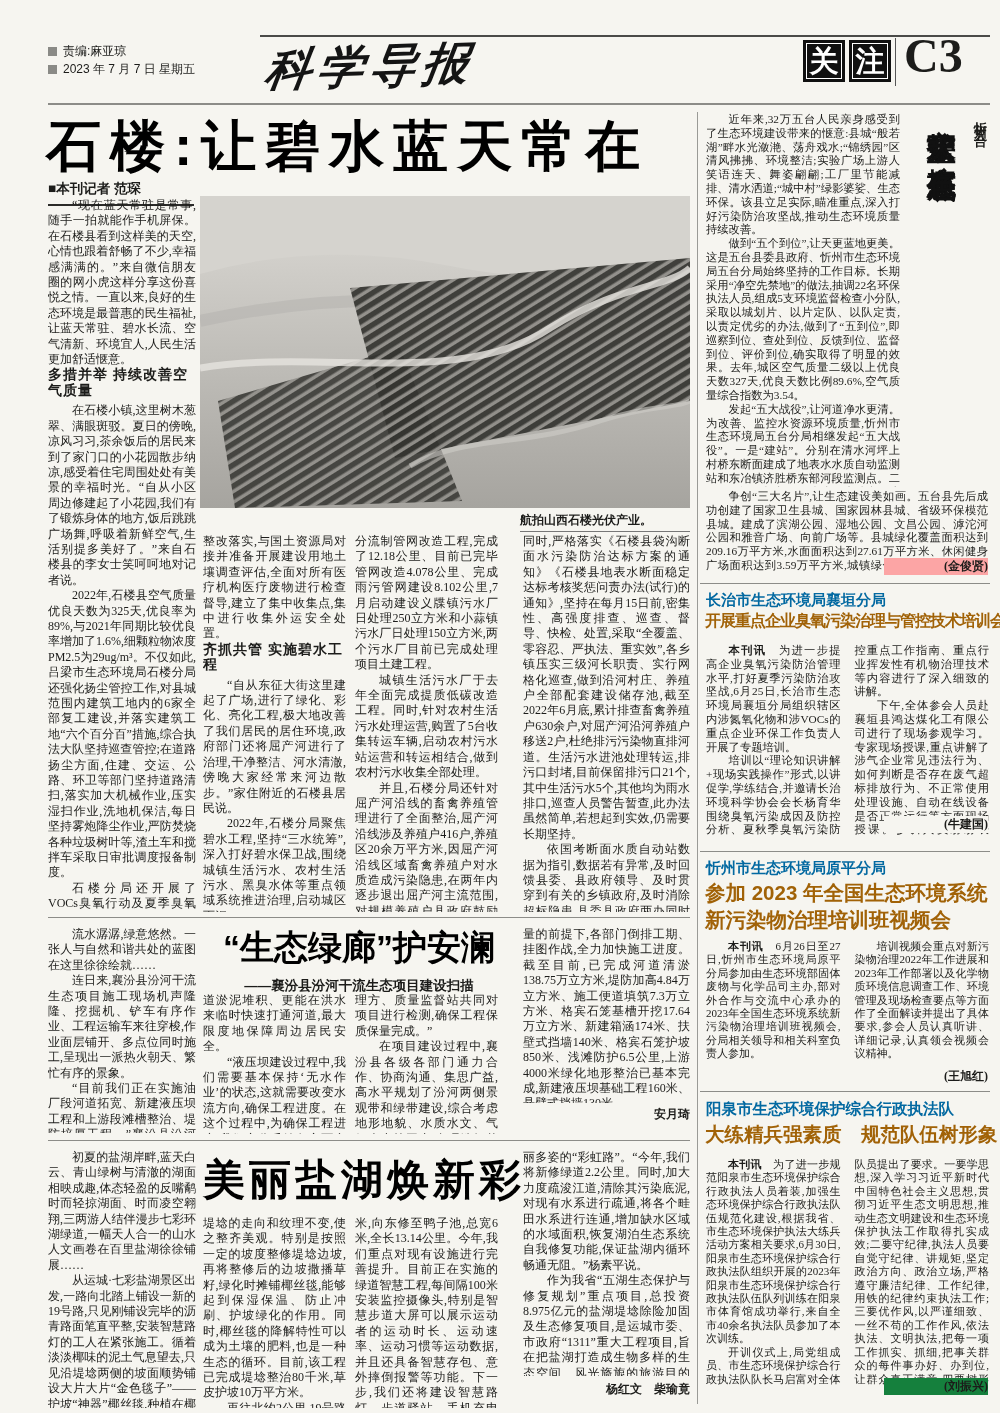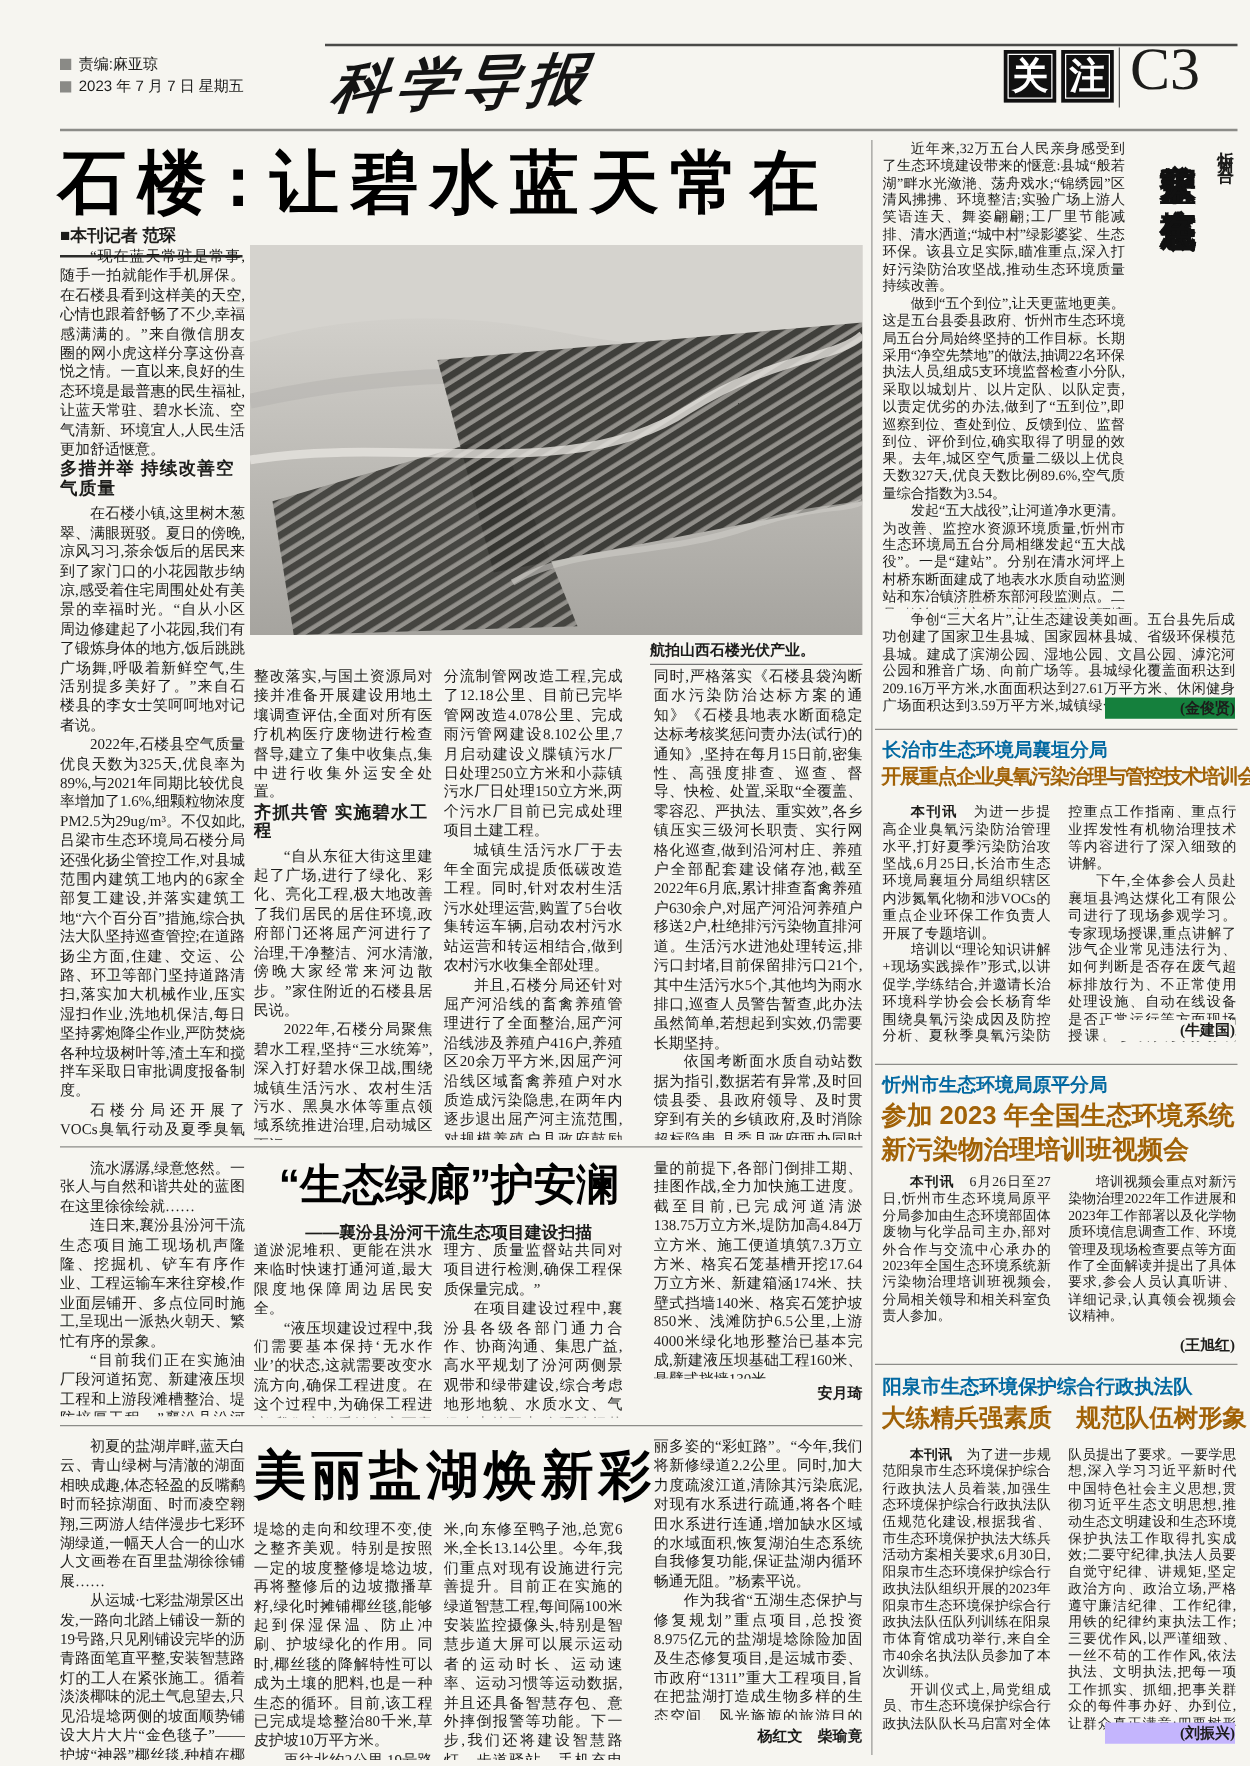--- a/index.html
+++ b/index.html
@@ -10,26 +10,26 @@
   .hdr-rule{position:absolute;left:48px;top:103px;width:942px;height:2px;background:#8c8c88}
   .ed-box{position:absolute;left:48px;top:42px;font-size:12px;font-family:"Liberation Sans",sans-serif}
   .ed-row{display:flex;align-items:center;line-height:18px}
   .sq{display:inline-block;width:9px;height:9px;background:#8a8a86;margin-right:6px}
   .masthead{position:absolute;left:266px;top:36px;font-size:46px;font-weight:bold;font-style:italic;
             letter-spacing:6px;transform:skewX(-10deg) rotate(-2deg);color:#141414}
   .badges{position:absolute;left:803px;top:40px;display:flex;gap:4px}
   .badge{width:42px;height:42px;background:#101010;color:#fff;font-family:"Liberation Sans",sans-serif;
          font-weight:bold;font-size:29px;text-align:center;line-height:42px;box-shadow:inset 0 0 0 3px #101010, inset 0 0 0 4px #fff}
   .hdr-div{position:absolute;left:895px;top:38px;width:1px;height:48px;background:#555}
-  .pageno{position:absolute;left:904px;top:28px;font-size:48px;font-weight:normal}
+  .pageno{position:absolute;left:904px;top:28px;font-size:48px;font-weight:bold}
   
   .hr{position:absolute;height:1px;background:#8c8c88}
   .vrule{position:absolute;left:697px;top:112px;width:1px;height:1292px;background:#9a9a96}
   
-  .headline-main{position:absolute;left:46px;top:110px;font-family:Liberation Mono, monospace;
+  .headline-main{position:absolute;left:46px;top:110px;font-family:Liberation Sans, sans-serif;
                  font-weight:900;font-size:55px;letter-spacing:9px;color:#000;white-space:nowrap}
   .byline{position:absolute;left:48px;top:180px;width:146px;padding-bottom:6px;border-bottom:2px solid #2b2b29;
           font-family:"Liberation Sans",sans-serif;font-weight:bold;font-size:13.5px}
   .photo{position:absolute;left:200px;top:196px;width:490px;height:312px;background:#c9c7c2;overflow:hidden}
   .caption{position:absolute;left:520px;top:512px;width:170px;text-align:left;font-weight:bold;
            font-size:12px;border-bottom:1px solid #777;padding-bottom:2px}
   .col{position:absolute;overflow:hidden;text-align:justify;font-size:12px;line-height:15.4px}
   .col p{text-indent:2em;margin:0}
   .sec-head{font-family:"Liberation Sans",sans-serif;font-weight:bold;font-size:14px;letter-spacing:1px;
             text-indent:0 !important;text-align:left;margin:0 0 5px !important}
@@ -189,21 +189,21 @@
     <p>做到“五个到位”,让天更蓝地更美。这是五台县委县政府、忻州市生态环境局五台分局始终坚持的工作目标。长期采用“净空先禁地”的做法,抽调22名环保执法人员,组成5支环境监督检查小分队,采取以城划片、以片定队、以队定责,以责定优劣的办法,做到了“五到位”,即巡察到位、查处到位、反馈到位、监督到位、评价到位,确实取得了明显的效果。去年,城区空气质量二级以上优良天数327天,优良天数比例89.6%,空气质量综合指数为3.54。</p>
     <p>发起“五大战役”,让河道净水更清。为改善、监控水资源环境质量,忻州市生态环境局五台分局相继发起“五大战役”。一是“建站”。分别在清水河坪上村桥东断面建成了地表水水质自动监测站和东冶镇济胜桥东部河段监测点。二是“整治”。制定了《滹沱河流域水环境整治方案》。三是“防污”。坚决落实“划、立、治”三项重点任务。四是“保护”。建立了水源地污染源清单。五是“处理”。全面加强了城镇污水处理厂运行管理。去年以来,忻州市生态环境局五台分局共出动环保执法人员174人次,现场检查企业61家,发现违法排污企业26家,涉及大气污染企业29家,全部限期整改,并立案处罚10家,处罚金额31.4万元,收到了明显的效果。连续三年,五台境内清水河坪上桥国考段面均跻身为Ⅰ类,无劣Ⅴ类水体。</p>
   </div>
   <div class="vert">
     <b class="vk">忻州五台:</b>
     <b class="vh">守护碧水蓝天　擦亮生态底色</b>
   </div>
   <div class="sb" style="left:706px;top:490px;width:282px;height:82px">
     <p>争创“三大名片”,让生态建设美如画。五台县先后成功创建了国家卫生县城、国家园林县城、省级环保模范县城。建成了滨湖公园、湿地公园、文昌公园、滹沱河公园和雅音广场、向前广场等。县城绿化覆盖面积达到209.16万平方米,水面面积达到27.61万平方米、休闲健身广场面积达到3.59万平方米,城镇绿化率达到42.94%。去年以来,中央、省级投入该县的生态环境建设资金多达5165万元,完成造林面积1.76万亩、绿化面积8000亩。重点实施了煤改电、煤改气、农村环境治理、供热补贴、大气治理、水污染防治、乡村清洁服务、垃圾处理、医疗废弃物处置等项目,实实在在地为五台人民创造了一个“绿色空间”“天然氧吧”“宜居绿园”,生态民生福祉与日俱增。</p>
   </div>
-  <div class="sign" style="left:884px;top:558px;width:104px;background:#15803d">(金俊贤)</div>
+  <div class="sign" style="left:884px;top:558px;width:104px;background:#fca5a5">(金俊贤)</div>
 
   <div class="hr" style="left:700px;top:583px;width:290px"></div>
 
   <div class="kicker" style="left:706px;top:591px;font-size:15px">长治市生态环境局襄垣分局</div>
   <div class="sb-headline" style="left:705px;top:611px;width:285px;font-size:16px;letter-spacing:-1px;white-space:nowrap">开展重点企业臭氧污染治理与管控技术培训会</div>
   <div class="sb cols2" style="left:706px;top:644px;width:283px;height:200px">
     <p><b class="lead">本刊讯</b><span>　为进一步提高企业臭氧污染防治管理水平,打好夏季污染防治攻坚战,6月25日,长治市生态环境局襄垣分局组织辖区内涉氮氧化物和涉VOCs的重点企业环保工作负责人开展了专题培训。</span></p>
     <p>培训以“理论知识讲解+现场实践操作”形式,以讲促学,学练结合,并邀请长治环境科学协会会长杨育华围绕臭氧污染成因及防控分析、夏秋季臭氧污染防控重点工作指南、重点行业挥发性有机物治理技术等内容进行了深入细致的讲解。</p>
     <p>下午,全体参会人员赴襄垣县鸿达煤化工有限公司进行了现场参观学习。专家现场授课,重点讲解了涉气企业常见违法行为、如何判断是否存在废气超标排放行为、不正常使用处理设施、自动在线设备是否正常运行等方面现场授课。参训人员纷纷表示:“此次培训把理论讲解、现场检查有机结合,让我们听得明白、看得透彻,对今后涉水行业专项检查具有很强的指导作用,培训内容充实,收获颇丰”。</p>
 
@@ -226,15 +226,15 @@
 
   <div class="hr" style="left:700px;top:1091px;width:290px"></div>
 
   <div class="kicker" style="left:706px;top:1099px;font-size:15.5px">阳泉市生态环境保护综合行政执法队</div>
   <div class="sb-headline" style="left:705px;top:1121px;width:285px;font-size:19.5px;white-space:nowrap">大练精兵强素质　规范队伍树形象</div>
   <div class="sb cols2" style="left:706px;top:1158px;width:283px;height:240px;font-size:11px;line-height:13.4px">
     <p><b class="lead">本刊讯</b><span>　为了进一步规范阳泉市生态环境保护综合行政执法人员着装,加强生态环境保护综合行政执法队伍规范化建设,根据我省、市生态环境保护执法大练兵活动方案相关要求,6月30日,阳泉市生态环境保护综合行政执法队组织开展的2023年阳泉市生态环境保护综合行政执法队伍队列训练在阳泉市体育馆成功举行,来自全市40余名执法队员参加了本次训练。</span></p>
     <p>开训仪式上,局党组成员、市生态环境保护综合行政执法队队长马启富对全体队员提出了要求。一要学思想,深入学习习近平新时代中国特色社会主义思想,贯彻习近平生态文明思想,推动生态文明建设和生态环境保护执法工作取得扎实成效;二要守纪律,执法人员要自觉守纪律、讲规矩,坚定政治方向、政治立场,严格遵守廉洁纪律、工作纪律,用铁的纪律约束执法工作;三要优作风,以严谨细致、一丝不苟的工作作风,依法执法、文明执法,把每一项工作抓实、抓细,把事关群众的每件事办好、办到位,让群众真正满意;四要树形象,加强生态环境保护执法队伍建设,建设一支政治强、本领高、作风硬、敢担当,树立特别能吃苦、特别能战斗、特别能奉献的新时代生态环境保护执法铁军形象。同时,马启富强调,希望参训人员要以严谨务实的精神、严肃认真的态度参加训练,自觉遵守纪律、严格要求自己,圆满完成队列训练任务。</p>
 
   </div>
-  <div class="sign" style="left:884px;top:1378px;width:104px;background:#c4b5fd">(刘振兴)</div>
+  <div class="sign" style="left:884px;top:1378px;width:104px;background:#15803d">(刘振兴)</div>
 
 </div>
 
 </body></html>

